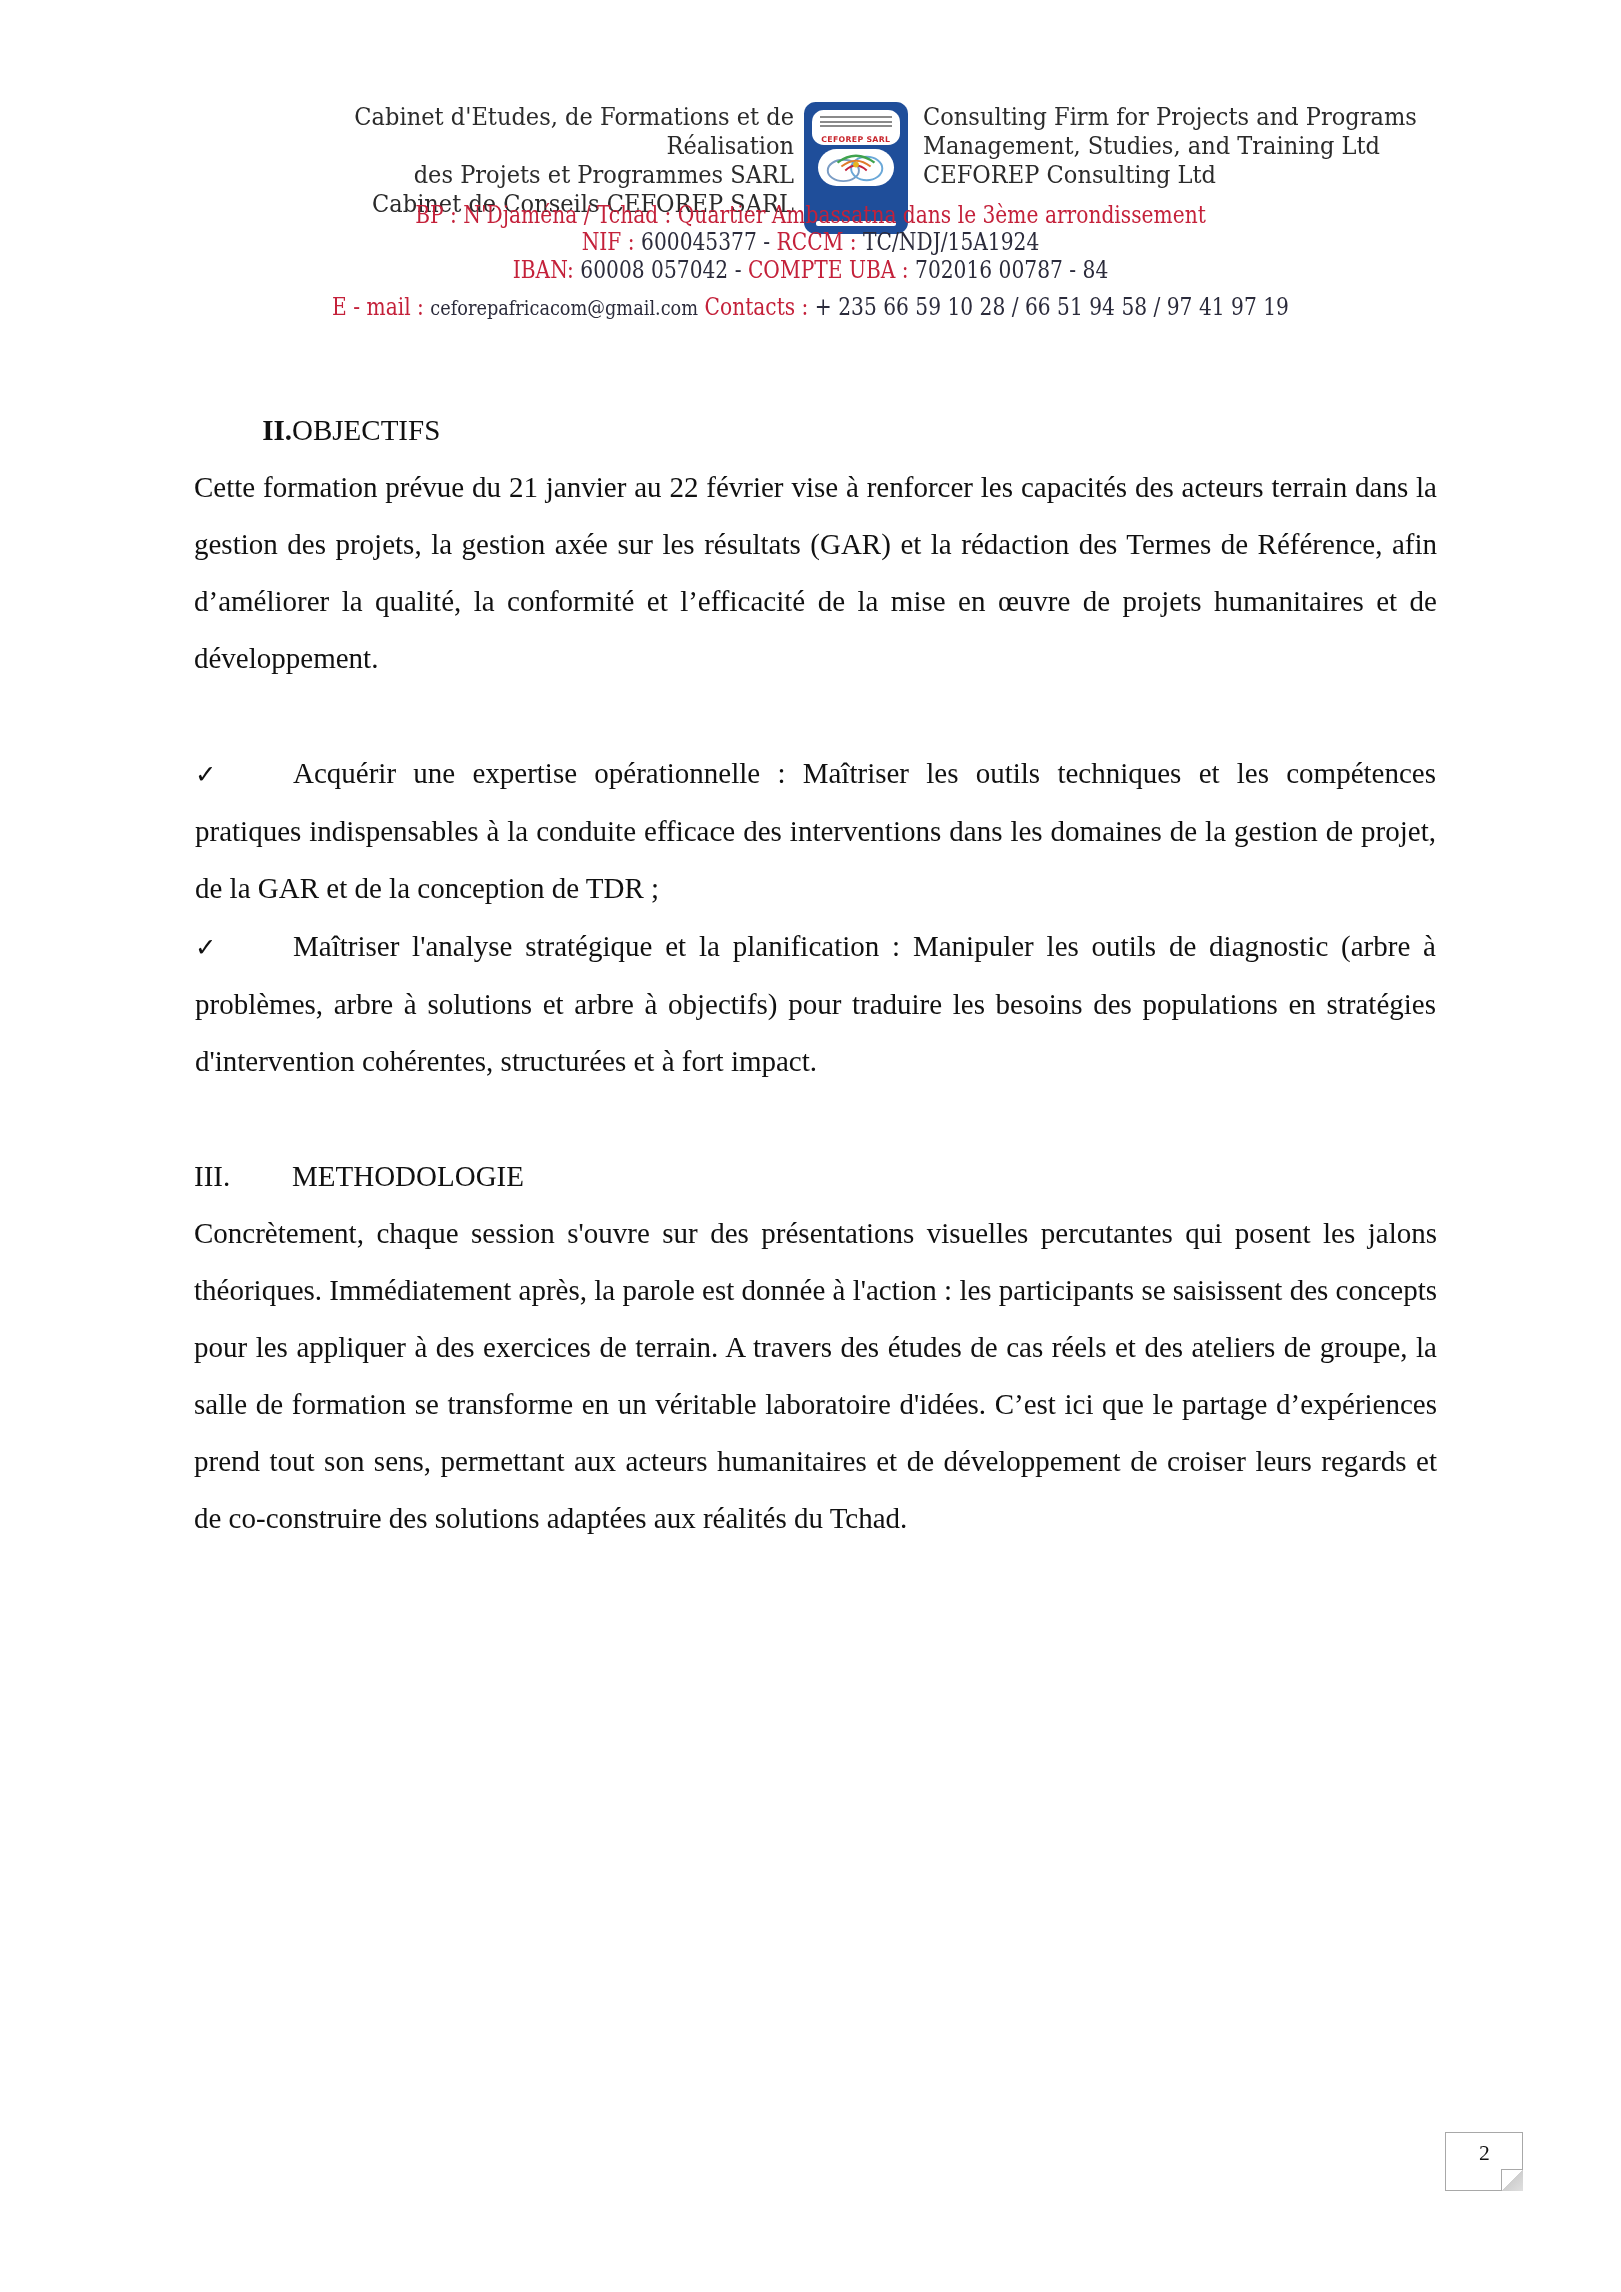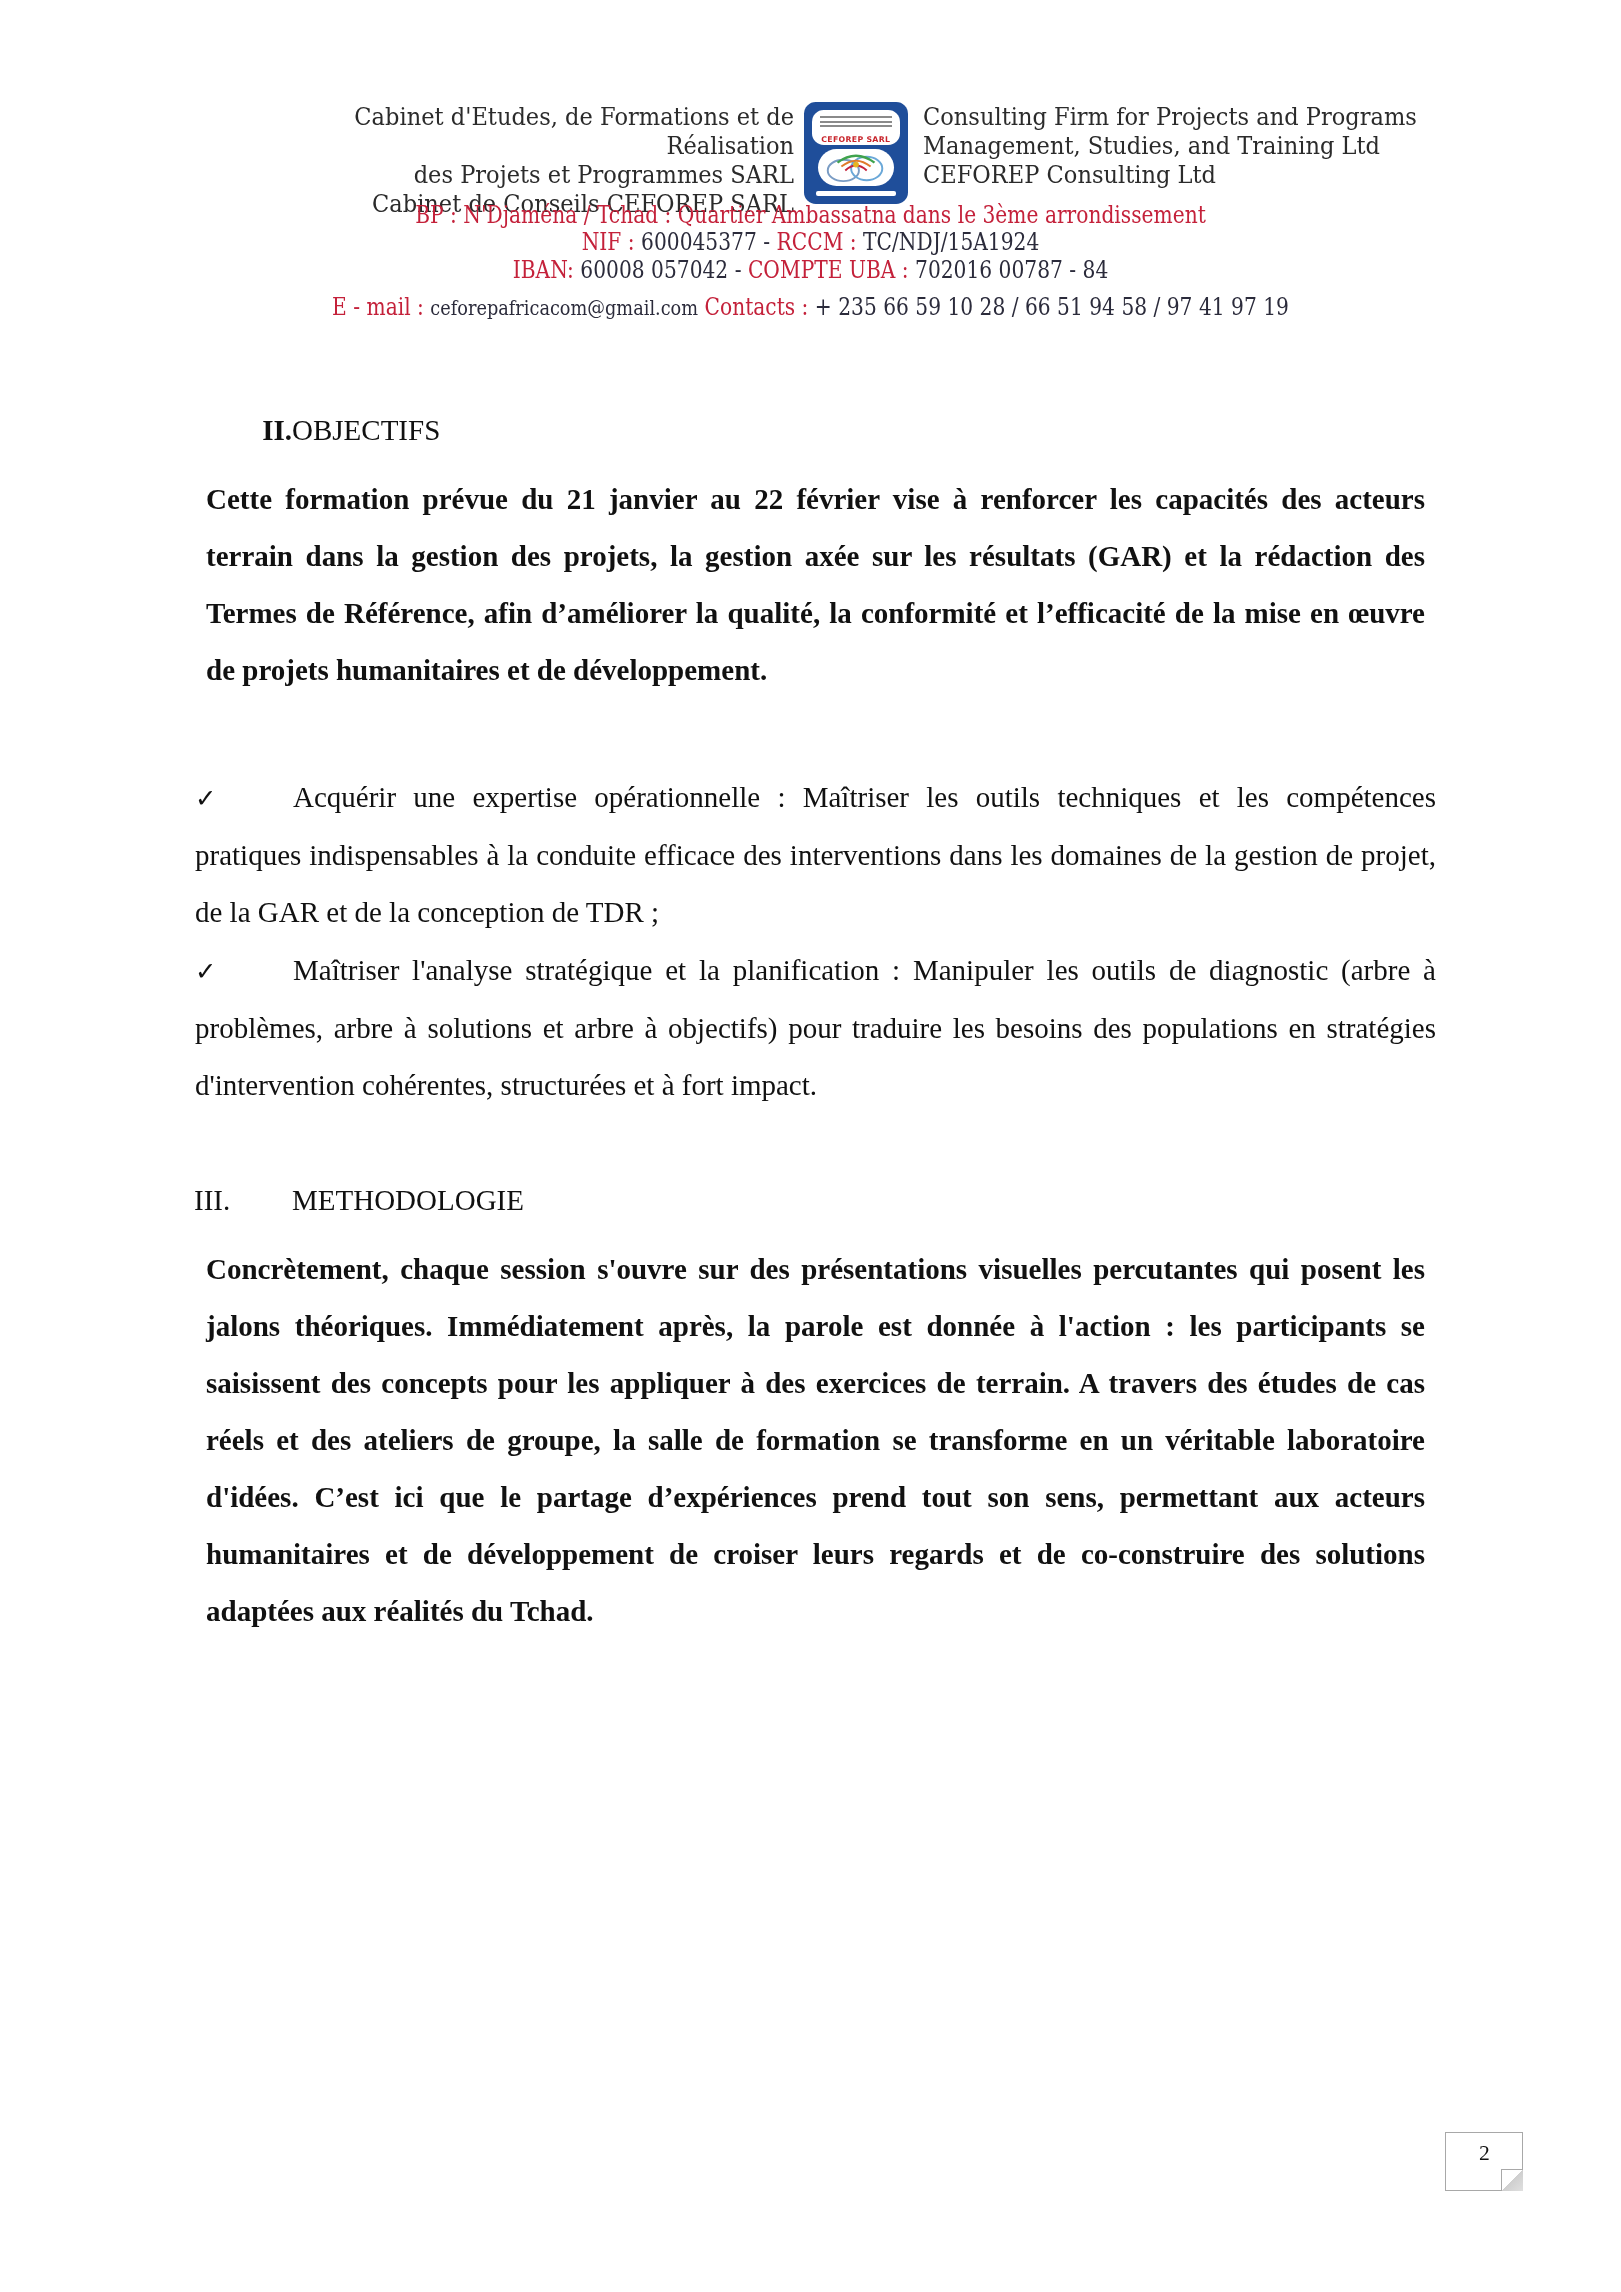--- a/index.html
+++ b/index.html
@@ -12,21 +12,21 @@
     font-size: 24.5px; line-height: 29px; color: #2b2b2b;
     transform: scaleX(0.92); transform-origin: right top;
   }
   .lh-right {
     position: absolute; left: 923px; top: 102px; width: 627px;
     text-align: left; font-family: "DejaVu Serif", serif;
     font-size: 24.5px; line-height: 29px; color: #2b2b2b;
     transform: scaleX(0.92); transform-origin: left top;
   }
   .logo {
-    position: absolute; left: 804px; top: 102px; width: 104px; height: 102px;
+    position: absolute; left: 804px; top: 102px; width: 104px; height: 132px;
     background: #1f4e9a; border-radius: 11.8px; box-sizing: border-box;
   }
   .logo .logo-top {
     position: absolute; left: 7.8px; top: 7.8px; width: 88px; height: 35px;
     background: #ffffff; border-radius: 11.8px;
   }
   .logo .logo-top .tiny {
     position: absolute; left: 7.8px; right: 7.8px; height: 2px; background: #8a8a8a;
   }
   .logo .logo-name {
@@ -58,21 +58,21 @@
   
   .content {
     position: absolute; left: 194px; width: 1243px; top: 402px;
     font-family: "Liberation Serif", serif; font-size: 29px;
     line-height: 57px; color: #111111;
   }
   .heading { font-size: 29px; height: 57px; }
   .heading .num { display: inline-block; width: 98px; }
   .heading .num.b { font-weight: bold; text-align: right; }
   .heading .title { font-weight: normal; }
-  .para { text-align: justify; margin: 12px; font-weight: bold; }
+  .para { text-align: justify; margin: 0; }
   .blank { height: 57px; }
   .bullet { text-align: justify; margin: 1px; }
   .check { display: inline-block; width: 98px; font-family: "DejaVu Sans", sans-serif; font-size: 25.5px; }
 
   
   .page-tab {
     position: absolute; left: 1445px; top: 2132px; width: 78px; height: 59px;
     border: 1.5px solid #a8a8a8; border-right: none; border-bottom: none;
     background: #fff; box-sizing: border-box;
   }

